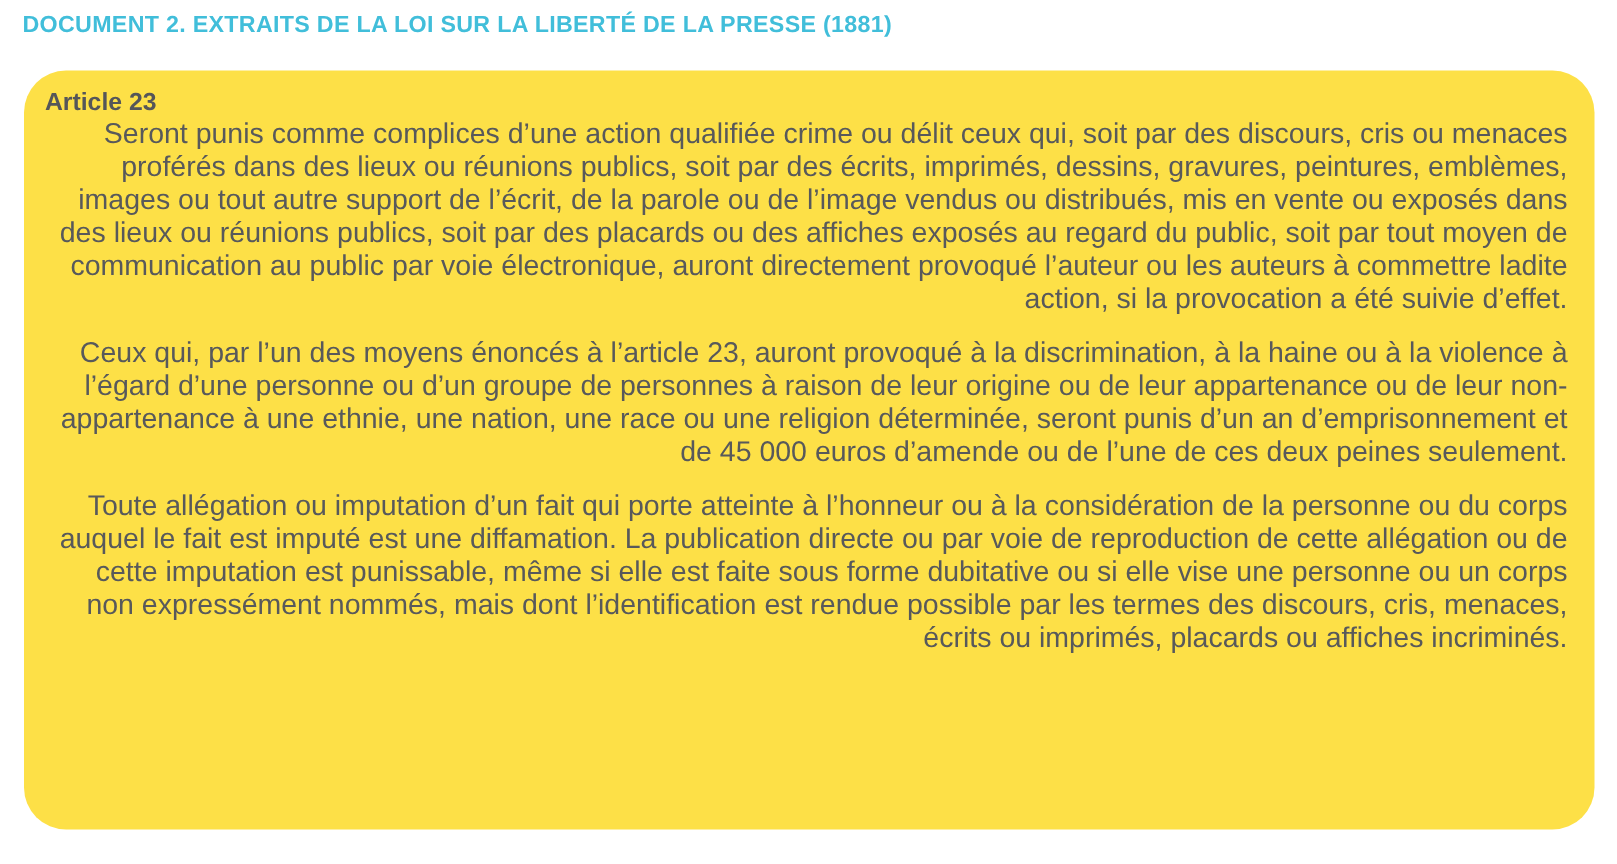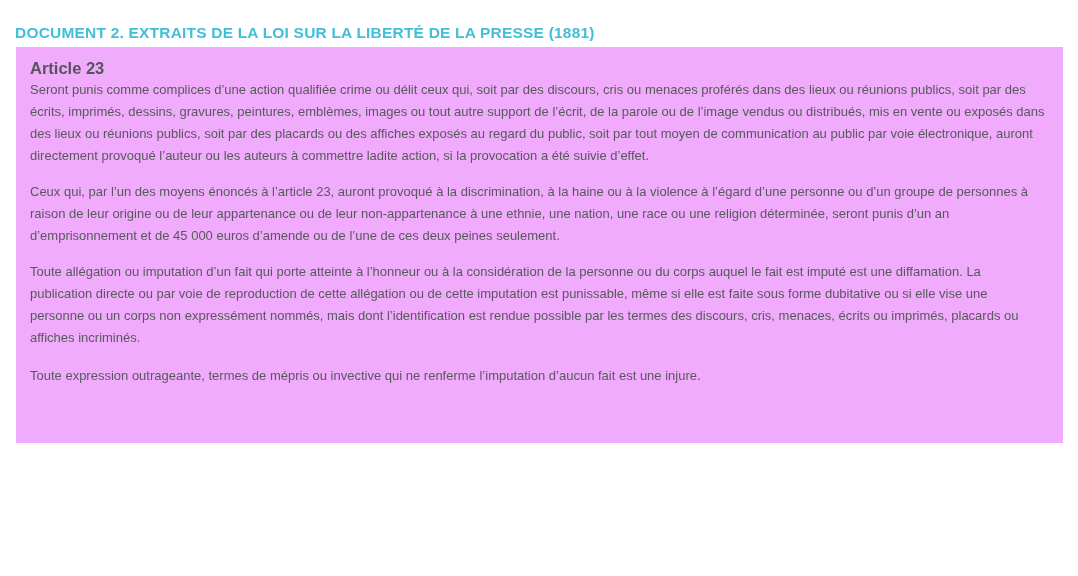--- a/index.html
+++ b/index.html
@@ -12,55 +12,57 @@
     position: relative;
     width: 1078px;
     height: 576px;
     background: #ffffff;
     box-sizing: border-box;
     overflow: hidden;
   }
   .doc-title {
     position: absolute;
     left: 15px;
-    top: 24px;
+    top: 8px;
     margin: 0;
     font-size: 15.5px;
     font-weight: bold;
     letter-spacing: 0.2px;
     color: #41BEDA;
   }
   .panel {
     position: absolute;
     left: 16px;
     top: 47px;
     width: 1047px;
-    height: 396px;
-    background: #f0abfc;
+    height: 506px;
+    background: #fde047;
     box-sizing: border-box;
     padding: 10px 14px 12px 14px;
     color: #58595B;
+    border-radius: 28px;
   }
   .article {
     margin: 0 0 14px 0;
   }
   .article-heading {
     margin: 0;
     font-size: 16.5px;
     line-height: 22px;
     font-weight: bold;
     color: #555659;
   }
   .article-body, .closing {
     margin: 0;
-    font-size: 13px;
+    font-size: 19px;
     line-height: 22px;
     font-weight: normal;
     color: #58595B;
     max-width: 1015px;
+    text-align: right;
   }
   .closing {
     margin-top: 16px;
   }
 </style>
 </head>
 <body>
 
 <div class="page">
 
@@ -74,16 +76,15 @@
     </section>
 
     <section class="article">
       <p class="article-body">Ceux qui, par l’un des moyens énoncés à l’article 23, auront provoqué à la discrimination, à la haine ou à la violence à l’égard d’une personne ou d’un groupe de personnes à raison de leur origine ou de leur appartenance ou de leur non-appartenance à une ethnie, une nation, une race ou une religion déterminée, seront punis d’un an d’emprisonnement et de 45 000 euros d’amende ou de l’une de ces deux peines seulement.</p>
     </section>
 
     <section class="article">
       <p class="article-body">Toute allégation ou imputation d’un fait qui porte atteinte à l’honneur ou à la considération de la personne ou du corps auquel le fait est imputé est une diffamation. La publication directe ou par voie de reproduction de cette allégation ou de cette imputation est punissable, même si elle est faite sous forme dubitative ou si elle vise une personne ou un corps non expressément nommés, mais dont l’identification est rendue possible par les termes des discours, cris, menaces, écrits ou imprimés, placards ou affiches incriminés.</p>
     </section>
 
-    <p class="closing">Toute expression outrageante, termes de mépris ou invective qui ne renferme l’imputation d’aucun fait est une injure.</p>
 
   </div>
 </div>
 
 </body></html>

